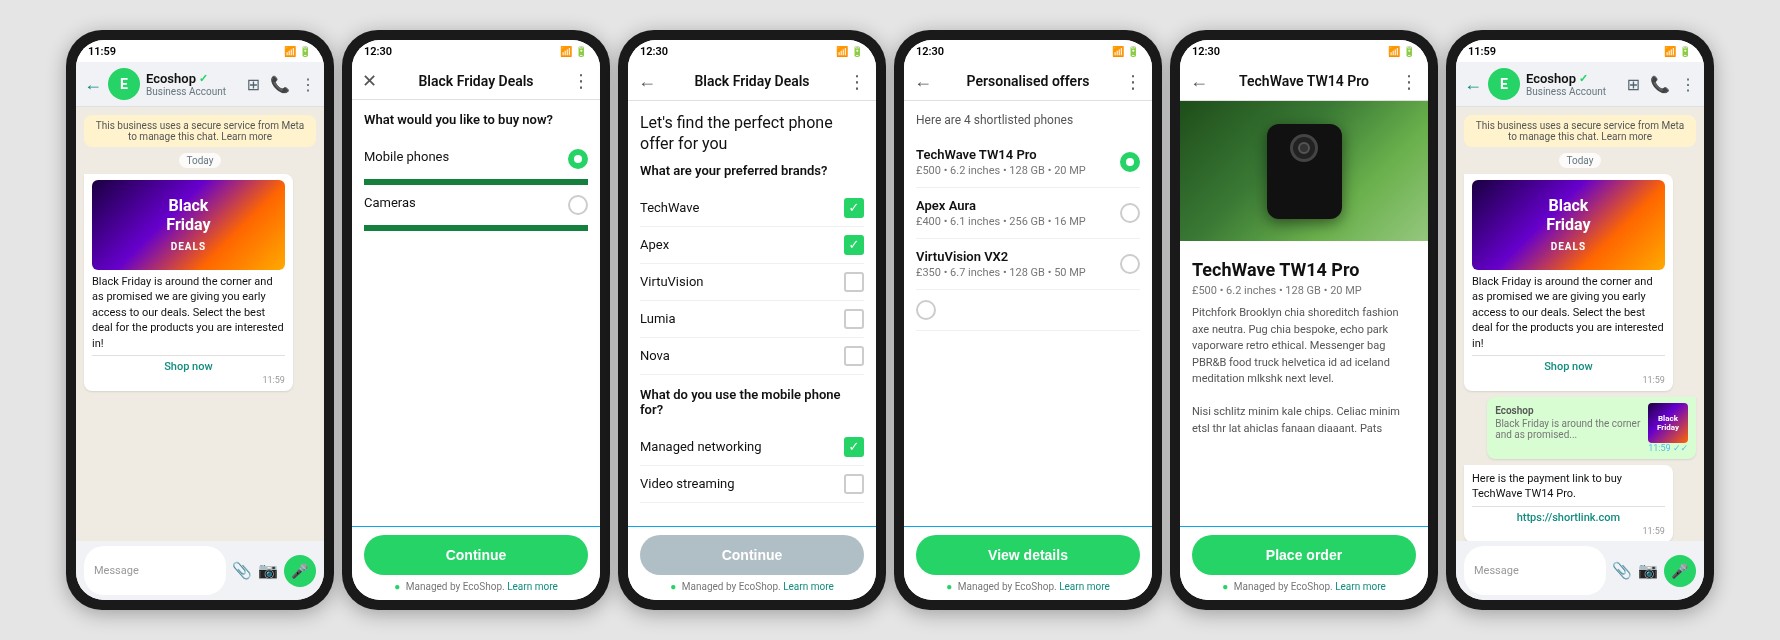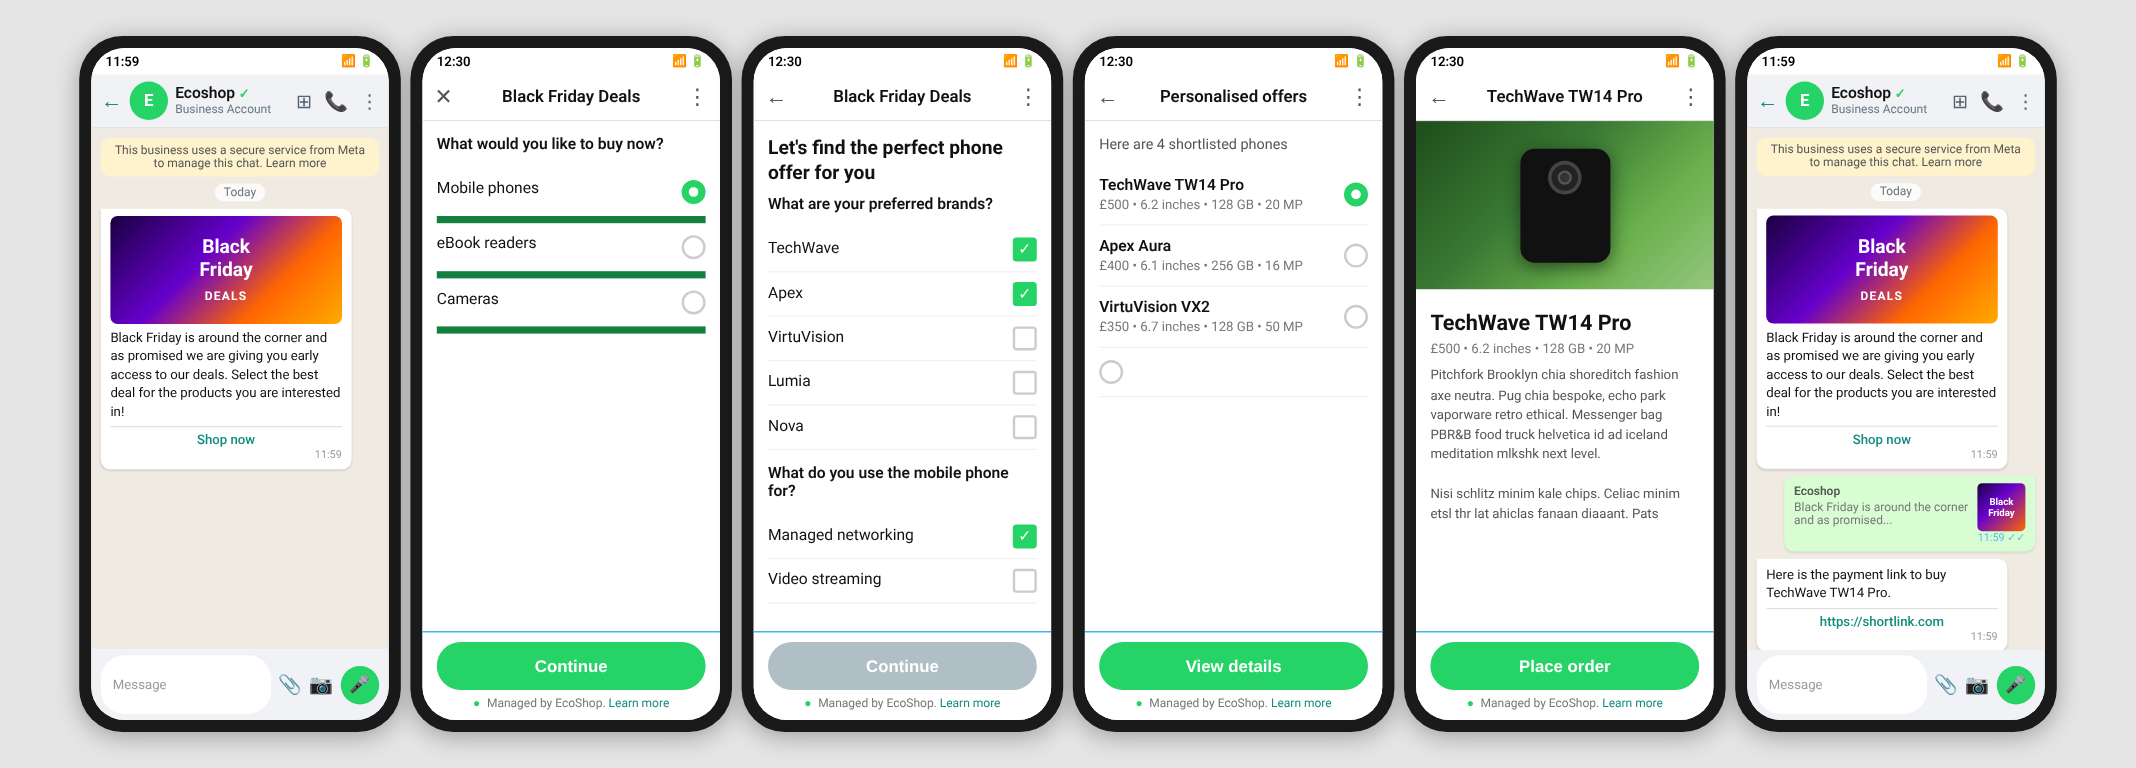--- a/index.html
+++ b/index.html
@@ -256,21 +256,21 @@
     }
     .flow-body::-webkit-scrollbar { display: none; }
     .flow-question {
       font-size: 13px;
       font-weight: 600;
       color: #111;
       margin-bottom: 12px;
     }
     .flow-title-large {
       font-size: 16px;
-      font-weight: 700;
+      font-weight: 400;
       color: #111;
       margin-bottom: 8px;
       line-height: 1.3;
     }
     .radio-option {
       display: flex;
       align-items: flex-start;
       justify-content: space-between;
       padding: 10px 0;
       border-bottom: 6px solid #15803d;
@@ -538,24 +538,20 @@
         <span class="flow-header-title">Black Friday Deals</span>
         <span class="flow-header-more">⋮</span>
       </div>
       <div class="flow-body">
         <div class="flow-question">What would you like to buy now?</div>
         <div class="radio-option">
           <span class="radio-label">Mobile phones</span>
           <div class="radio-circle selected"></div>
         </div>
         <div class="radio-option">
-          <span class="radio-label">eBook readers</span>
-          <div class="radio-circle"></div>
-        </div>
-        <div class="radio-option">
           <span class="radio-label">Cameras</span>
           <div class="radio-circle"></div>
         </div>
       </div>
       <div class="flow-footer">
         <button class="continue-btn">Continue</button>
         <div class="managed-by">
           <span class="managed-icon">●</span>
           <span>Managed by EcoShop.</span>
           <a href="#">Learn more</a>

